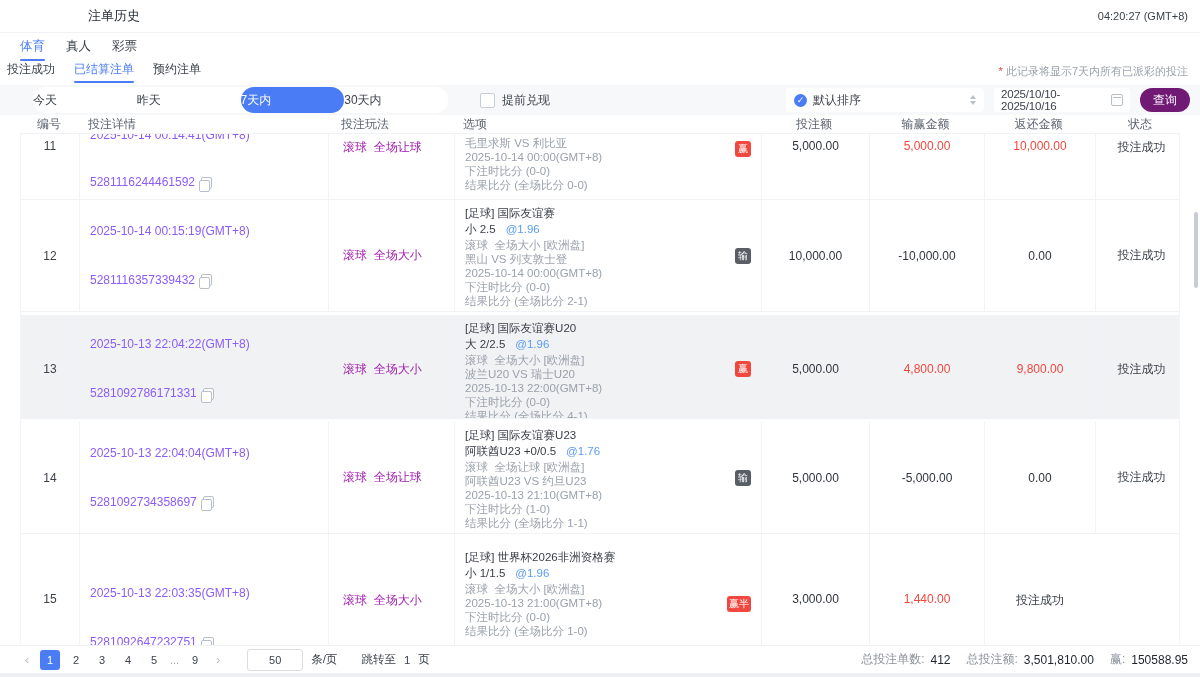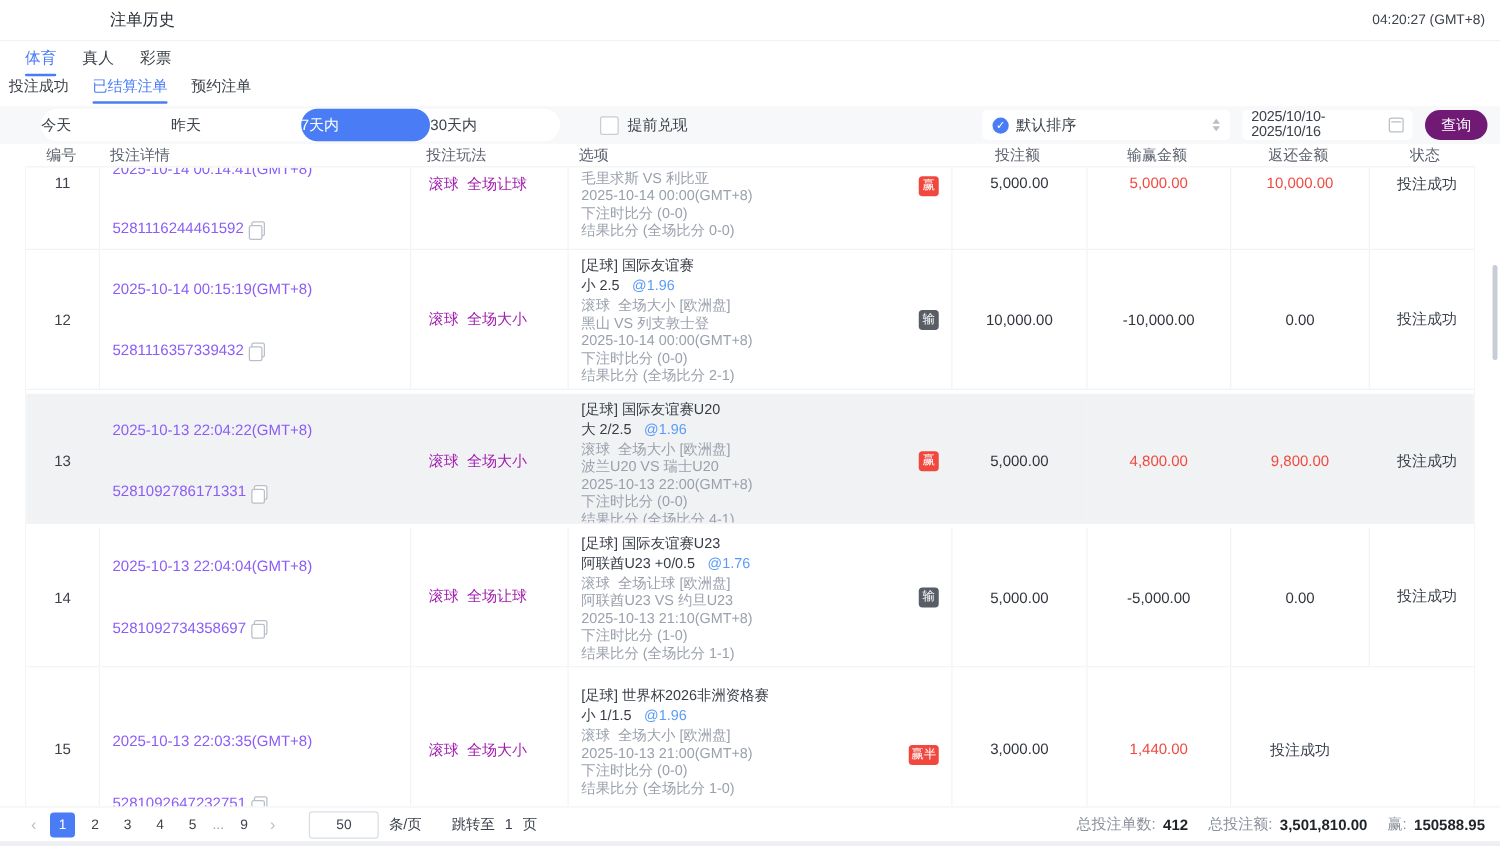--- a/index.html
+++ b/index.html
@@ -96,21 +96,21 @@
   .pager{display:flex;align-items:center;gap:6px;}
   .pg-arrow{color:#b9bfc8;font-size:13px;width:14px;text-align:center;cursor:pointer;}
   .pg-item{min-width:20px;height:20px;line-height:20px;text-align:center;font-size:11px;color:#3c424b;border-radius:3px;cursor:pointer;}
   .pg-item.active{background:#4a7df5;color:#fff;}
   .pg-dots{color:#9aa1ad;font-size:11px;}
   .size-input{width:56px;height:22px;border:1px solid #d9dde3;border-radius:3px;text-align:center;font-size:11px;color:#3c424b;margin-left:22px;font-family:inherit;outline:none;box-sizing:border-box;}
   .size-unit{margin-left:8px;font-size:11.5px;color:#3c424b;}
   .jump{margin-left:24px;font-size:11.5px;color:#3c424b;display:flex;align-items:center;gap:8px;}
   .totals{margin-left:auto;display:flex;align-items:center;gap:6px;font-size:12px;}
   .tot-label{color:#8b919c;}
-  .tot-value{color:#1f242b;font-weight:bold;margin-right:10px;}
+  .tot-value{color:#1f242b;font-weight:normal;margin-right:10px;}
   .bottom-strip{height:5px;background:#edeff3;}
 </style>
 </head>
 <body>
 
 <div class="page">
 
   <div class="topbar">
     <div class="topbar-title">注单历史</div>
     <div class="topbar-time">04:20:27 (GMT+8)</div>
@@ -119,20 +119,21 @@
   <div class="tabs">
     <div class="tab active">体育</div>
     <div class="tab">真人</div>
     <div class="tab">彩票</div>
   </div>
 
   <div class="subtabs">
     <div class="subtab">投注成功</div>
     <div class="subtab active">已结算注单</div>
     <div class="subtab">预约注单</div>
+    <div class="subtabs-note"><span class="star">*</span><span>此记录将显示7天内所有已派彩的投注</span></div>
   </div>
 
   <div class="filterbar">
     <div class="quick-group">
       <div class="quick-btn">今天</div>
       <div class="quick-btn">昨天</div>
       <div class="quick-btn active">7天内</div>
       <div class="quick-btn">30天内</div>
     </div>
     <div class="cb-group">

